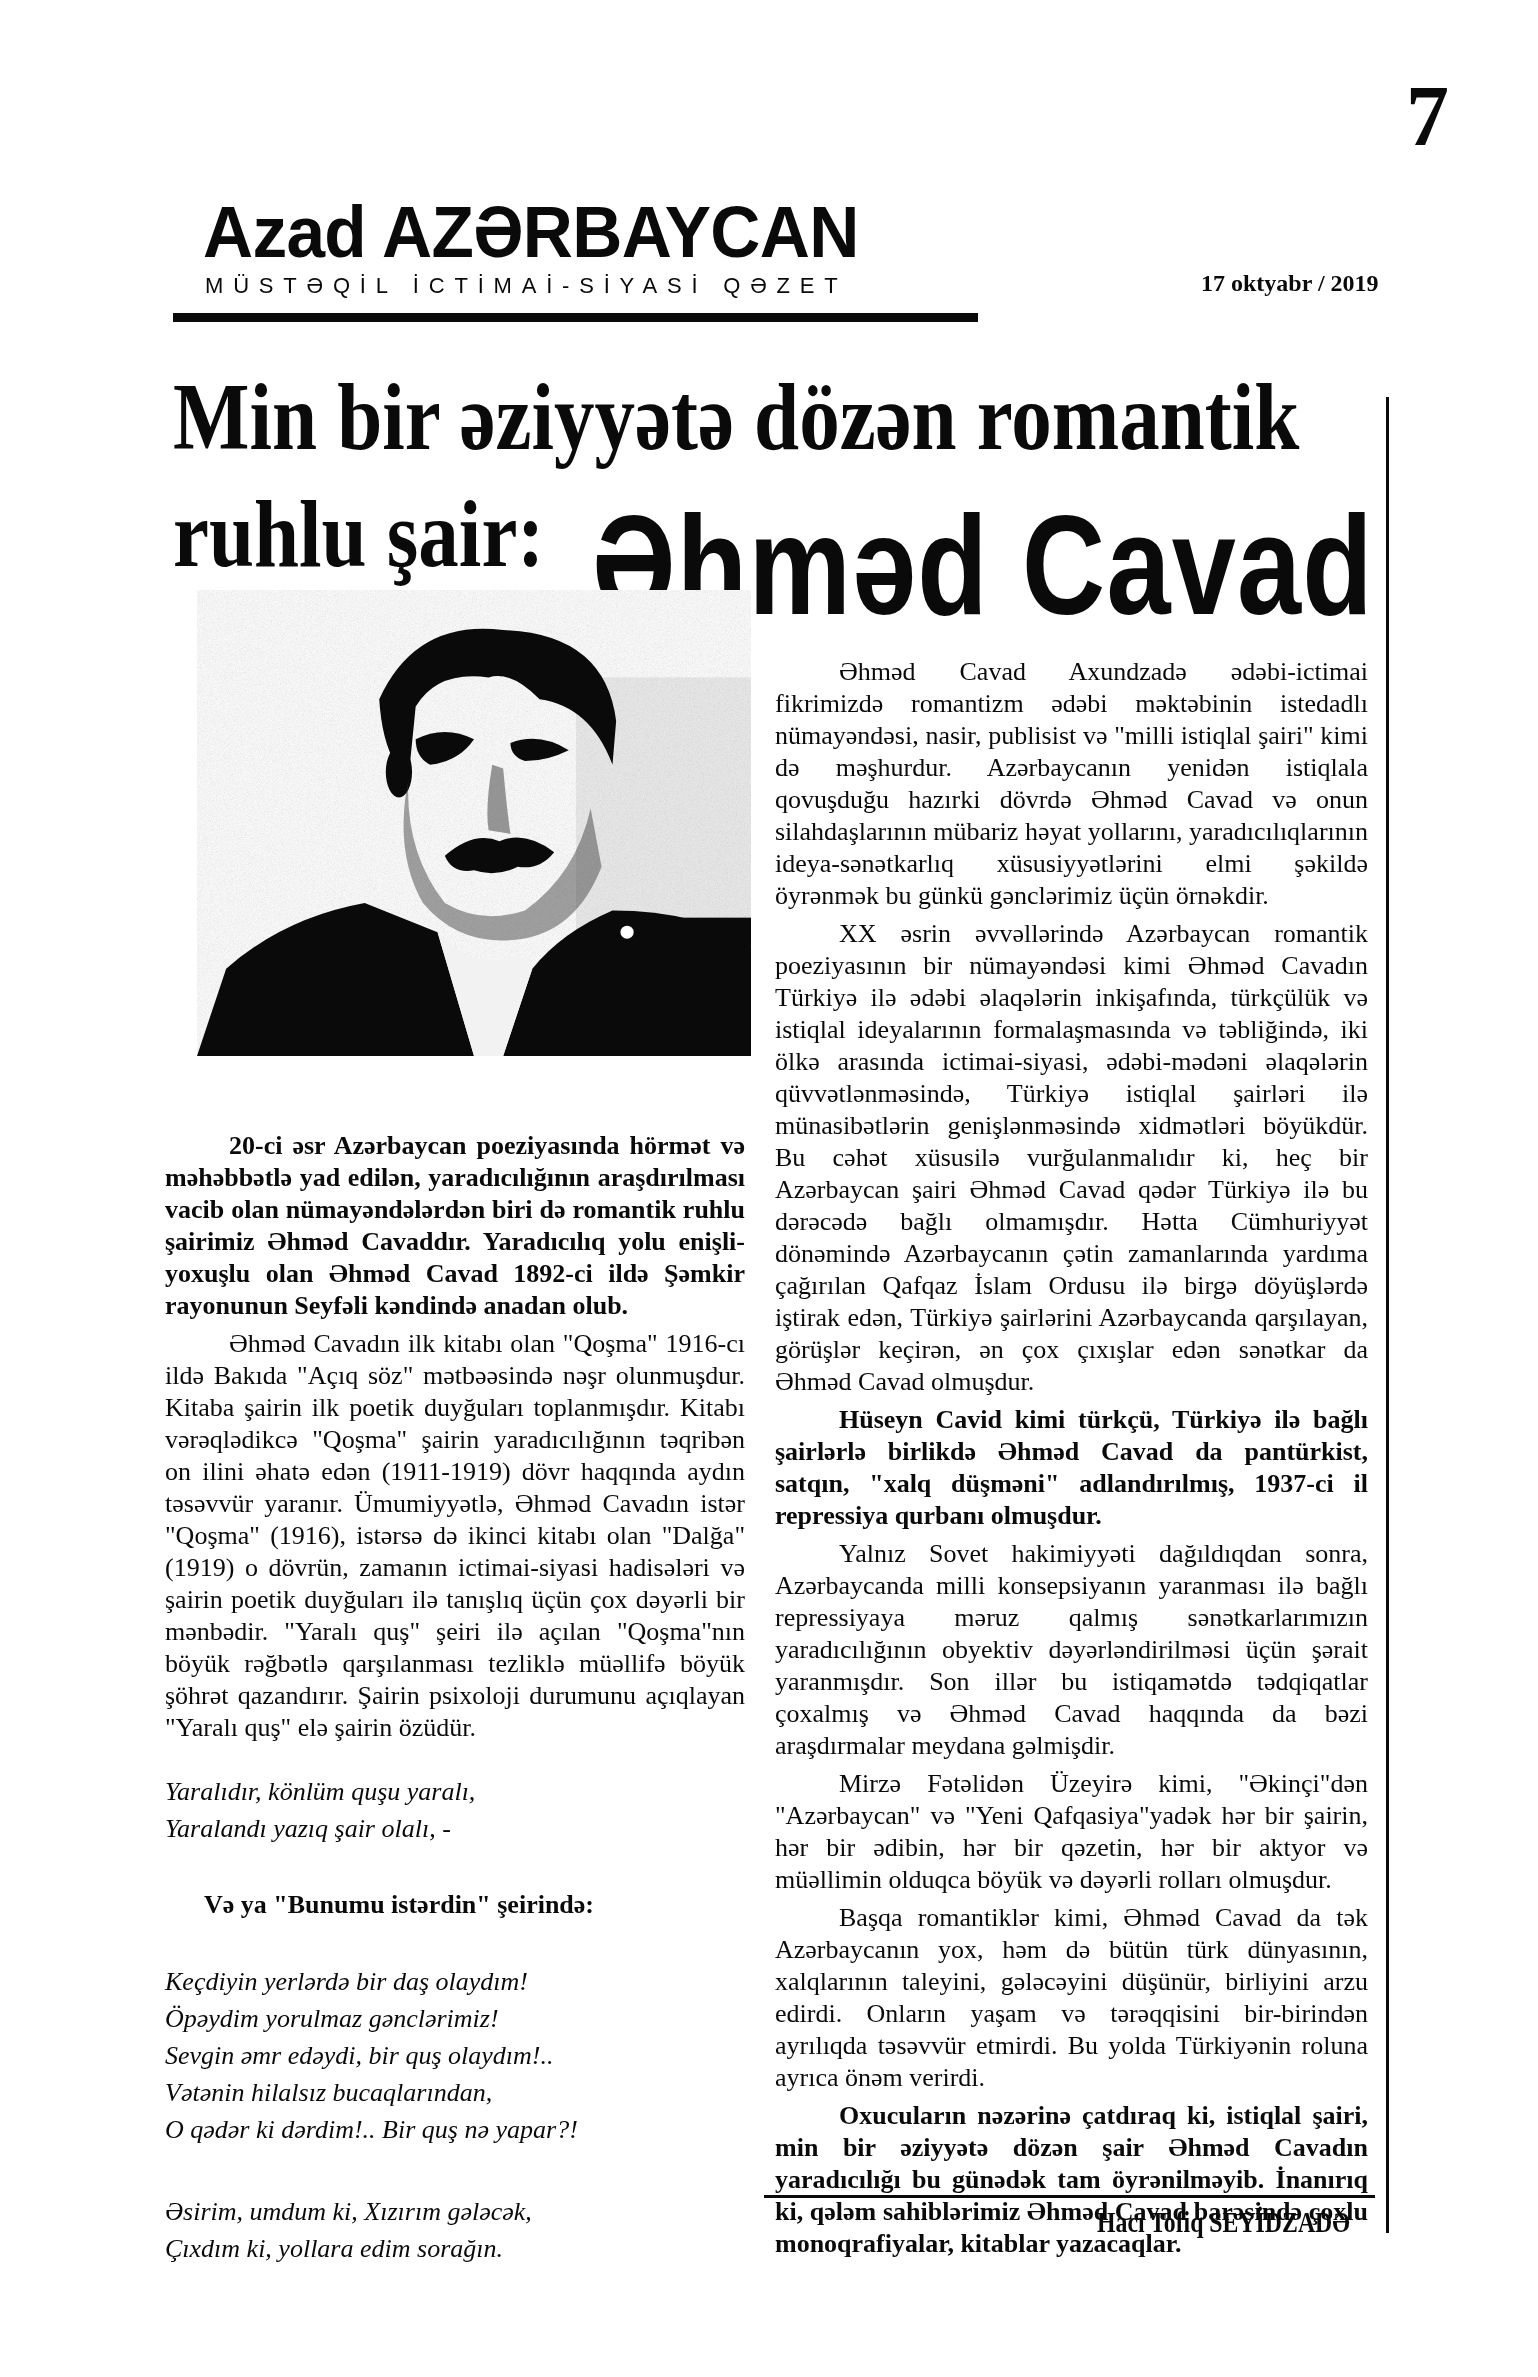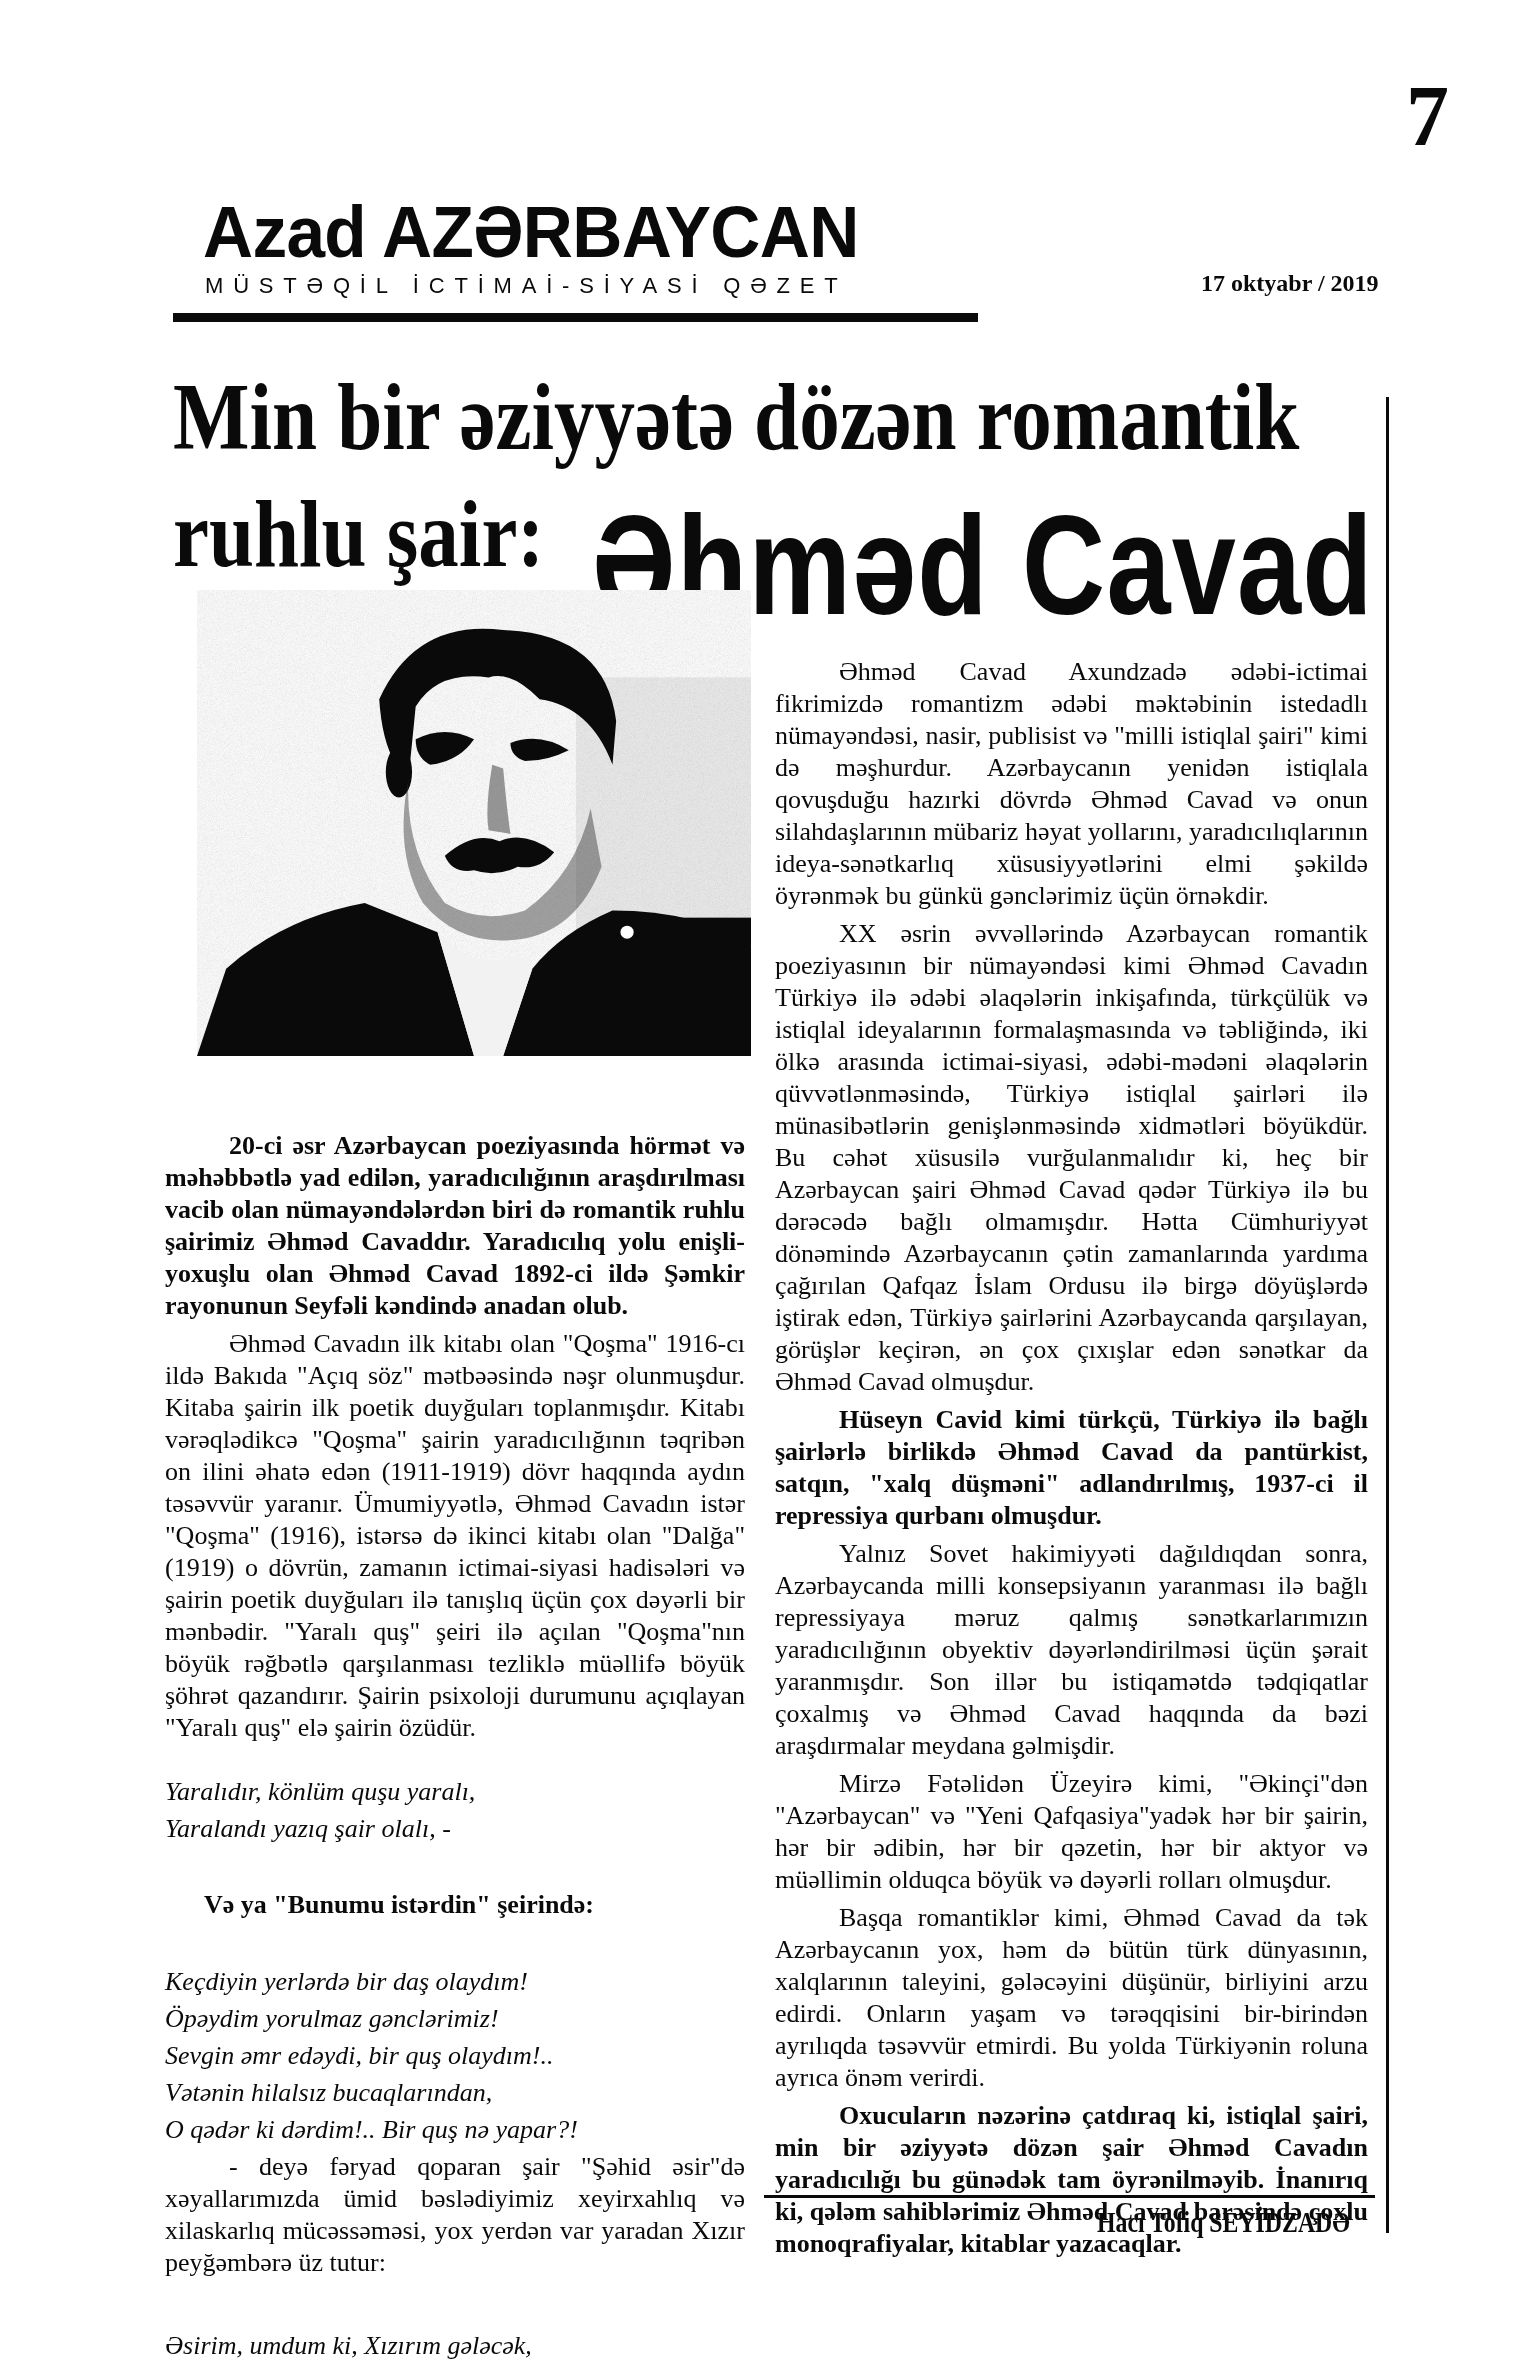--- a/index.html
+++ b/index.html
@@ -94,23 +94,23 @@
     <p class="verse">Yaralandı yazıq şair olalı, -</p>
   </div>
   <p class="sub-heading">Və ya "Bunumu istərdin" şeirində:</p>
   <div>
     <p class="verse">Keçdiyin yerlərdə bir daş olaydım!</p>
     <p class="verse">Öpəydim yorulmaz gənclərimiz!</p>
     <p class="verse">Sevgin əmr edəydi, bir quş olaydım!..</p>
     <p class="verse">Vətənin hilalsız bucaqlarından,</p>
     <p class="verse">O qədər ki dərdim!.. Bir quş nə yapar?!</p>
   </div>
-  <p>- deyə fəryad qoparan şair "Şəhid əsir"də xəyallarımızda ümid bəslədiyimiz xeyirxahlıq və xilaskarlıq mücəssəməsi, yox yerdən var yaradan Xızır peyğəmbərə üz tutur:</p>
   <div class="verse-block" style="margin-top:51px">
     <p class="verse">Əsirim, umdum ki, Xızırım gələcək,</p>
+    <p class="verse">Çıxdım ki, yollara edim sorağın.</p>
   </div>
 </div>
 
 <div class="abs col right-col">
   <p>Əhməd Cavad Axundzadə ədəbi-ictimai fikrimizdə romantizm ədəbi məktəbinin istedadlı nümayəndəsi, nasir, publisist və "milli istiqlal şairi" kimi də məşhurdur. Azərbaycanın yenidən istiqlala qovuşduğu hazırki dövrdə Əhməd Cavad və onun silahdaşlarının mübariz həyat yollarını, yaradıcılıqlarının ideya-sənətkarlıq xüsusiyyətlərini elmi şəkildə öyrənmək bu günkü gənclərimiz üçün örnəkdir.</p>
   <p>XX əsrin əvvəllərində Azərbaycan romantik poeziyasının bir nümayəndəsi kimi Əhməd Cavadın Türkiyə ilə ədəbi əlaqələrin inkişafında, türkçülük və istiqlal ideyalarının formalaşmasında və təbliğində, iki ölkə arasında ictimai-siyasi, ədəbi-mədəni əlaqələrin qüvvətlənməsində, Türkiyə istiqlal şairləri ilə münasibətlərin genişlənməsində xidmətləri böyükdür. Bu cəhət xüsusilə vurğulanmalıdır ki, heç bir Azərbaycan şairi Əhməd Cavad qədər Türkiyə ilə bu dərəcədə bağlı olmamışdır. Hətta Cümhuriyyət dönəmində Azərbaycanın çətin zamanlarında yardıma çağırılan Qafqaz İslam Ordusu ilə birgə döyüşlərdə iştirak edən, Türkiyə şairlərini Azərbaycanda qarşılayan, görüşlər keçirən, ən çox çıxışlar edən sənətkar da Əhməd Cavad olmuşdur.</p>
   <p class="bold">Hüseyn Cavid kimi türkçü, Türkiyə ilə bağlı şairlərlə birlikdə Əhməd Cavad da pantürkist, satqın, "xalq düşməni" adlandırılmış, 1937-ci il repressiya qurbanı olmuşdur.</p>
   <p>Yalnız Sovet hakimiyyəti dağıldıqdan sonra, Azərbaycanda milli konsepsiyanın yaranması ilə bağlı repressiyaya məruz qalmış sənətkarlarımızın yaradıcılığının obyektiv dəyərləndirilməsi üçün şərait yaranmışdır. Son illər bu istiqamətdə tədqiqatlar çoxalmış və Əhməd Cavad haqqında da bəzi araşdırmalar meydana gəlmişdir.</p>
   <p>Mirzə Fətəlidən Üzeyirə kimi, "Əkinçi"dən "Azərbaycan" və "Yeni Qafqasiya"yadək hər bir şairin, hər bir ədibin, hər bir qəzetin, hər bir aktyor və müəllimin olduqca böyük və dəyərli rolları olmuşdur.</p>
   <p>Başqa romantiklər kimi, Əhməd Cavad da tək Azərbaycanın yox, həm də bütün türk dünyasının, xalqlarının taleyini, gələcəyini düşünür, birliyini arzu edirdi. Onların yaşam və tərəqqisini bir-birindən ayrılıqda təsəvvür etmirdi. Bu yolda Türkiyənin roluna ayrıca önəm verirdi.</p>

